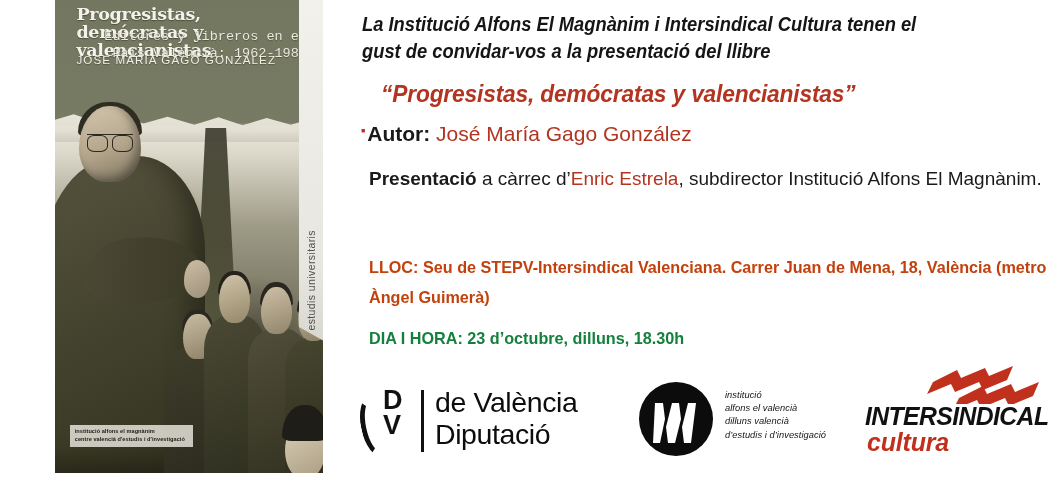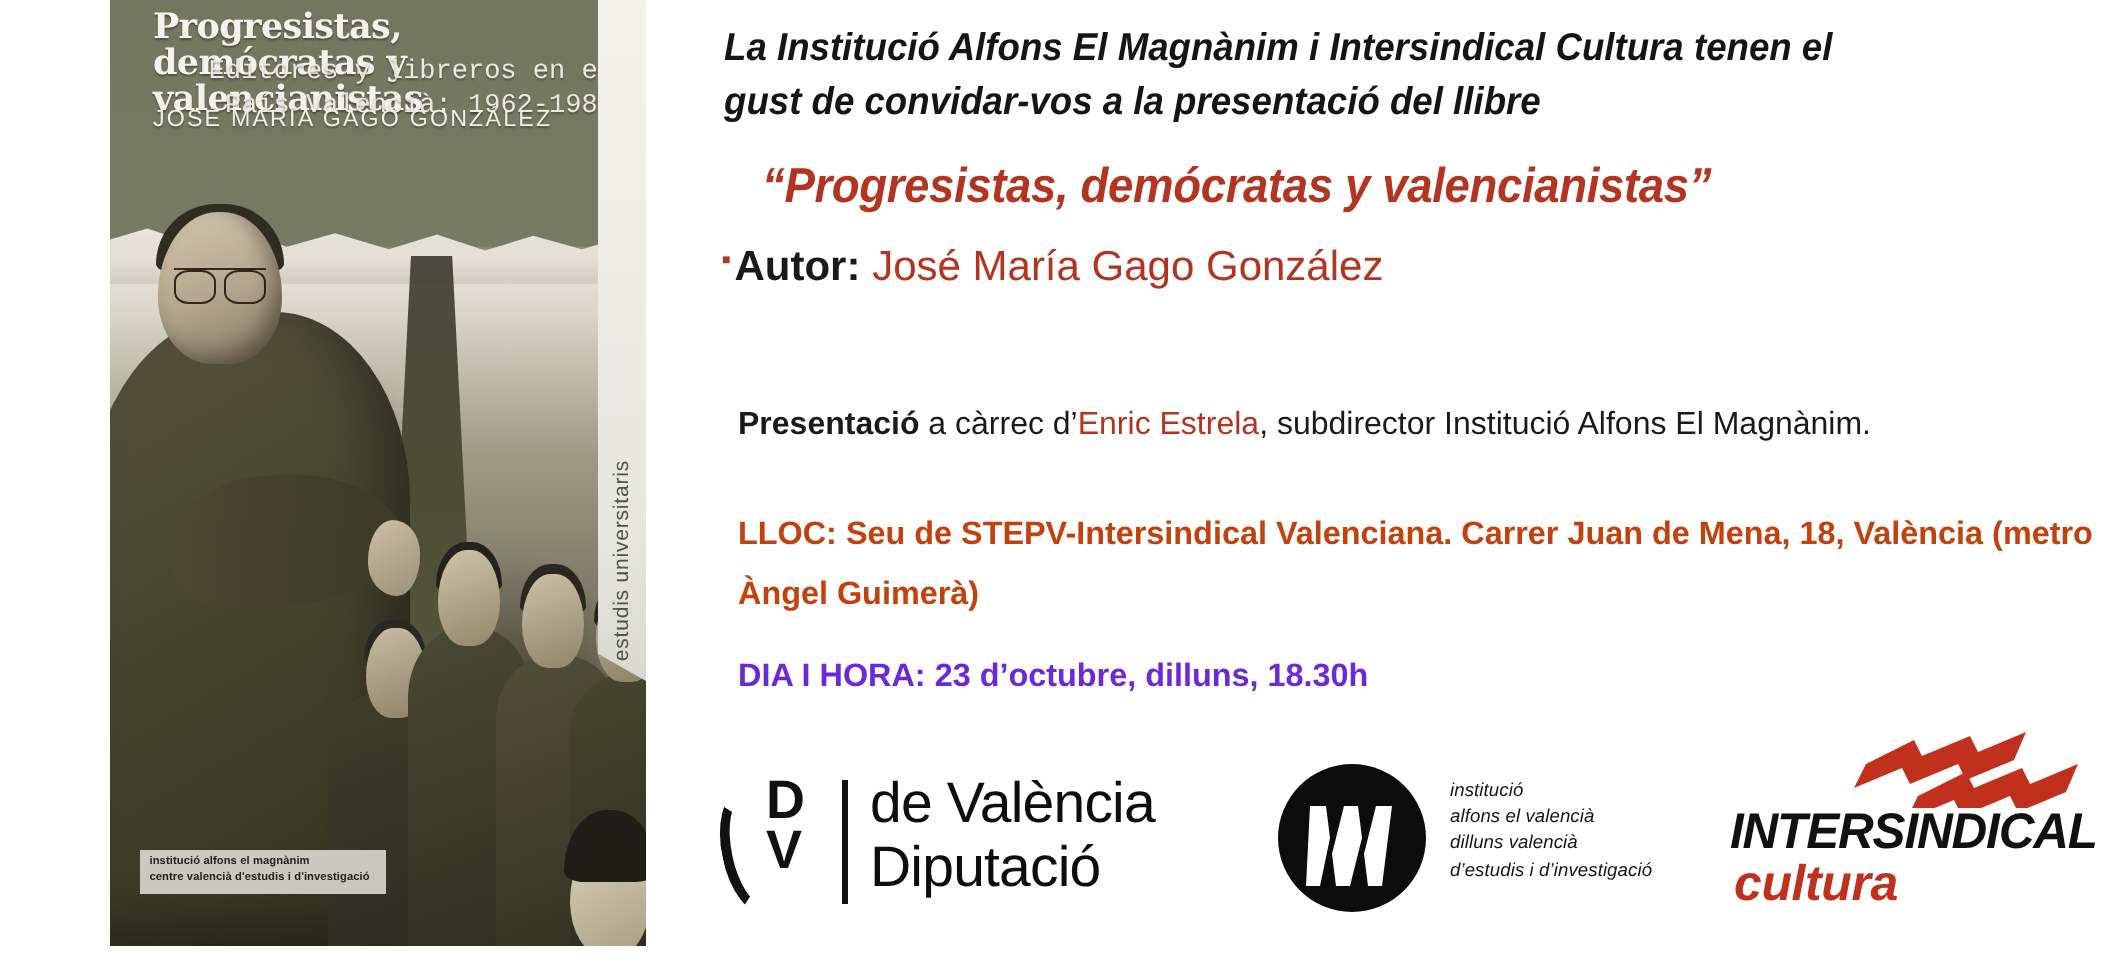--- a/index.html
+++ b/index.html
@@ -139,29 +139,29 @@
   .line-autor{
     position:absolute;left:4px;top:120px;font-size:21px;color:#1a1a1a;
     line-height:1.35;
   }
   .sup-mark{font-size:7px;color:#b33420;vertical-align:super;margin-right:2px;}
   .bold{font-weight:700;}
   .red{color:#b33420;}
 
   .line-present{
     position:absolute;left:12px;top:163px;width:680px;
-    font-size:16px;color:#1a1a1a;line-height:1.72;margin-top:36px;
+    font-size:19px;color:#1a1a1a;line-height:1.72;
   }
   .line-lloc{
     position:absolute;left:12px;top:253px;width:680px;
     font-size:16.2px;font-weight:700;color:#c2410c;line-height:1.85;
   }
   .line-dia{
     position:absolute;left:12px;top:328px;width:680px;
-    font-size:16.2px;font-weight:700;color:#6d28d9;line-height:1.3;
+    font-size:16.2px;font-weight:700;color:#15803d;line-height:1.3;
   }
 
   
   .logobar{position:absolute;left:0;top:360px;width:699px;height:120px;}
 
   .dv{position:absolute;left:2px;top:14px;width:250px;height:92px;}
   .dv-bracket{
     position:absolute;left:2px;top:21px;width:20px;height:52px;
     border:5.5px solid #111;border-radius:50%;
     border-right-color:transparent;border-top-color:transparent;border-bottom-color:transparent;

